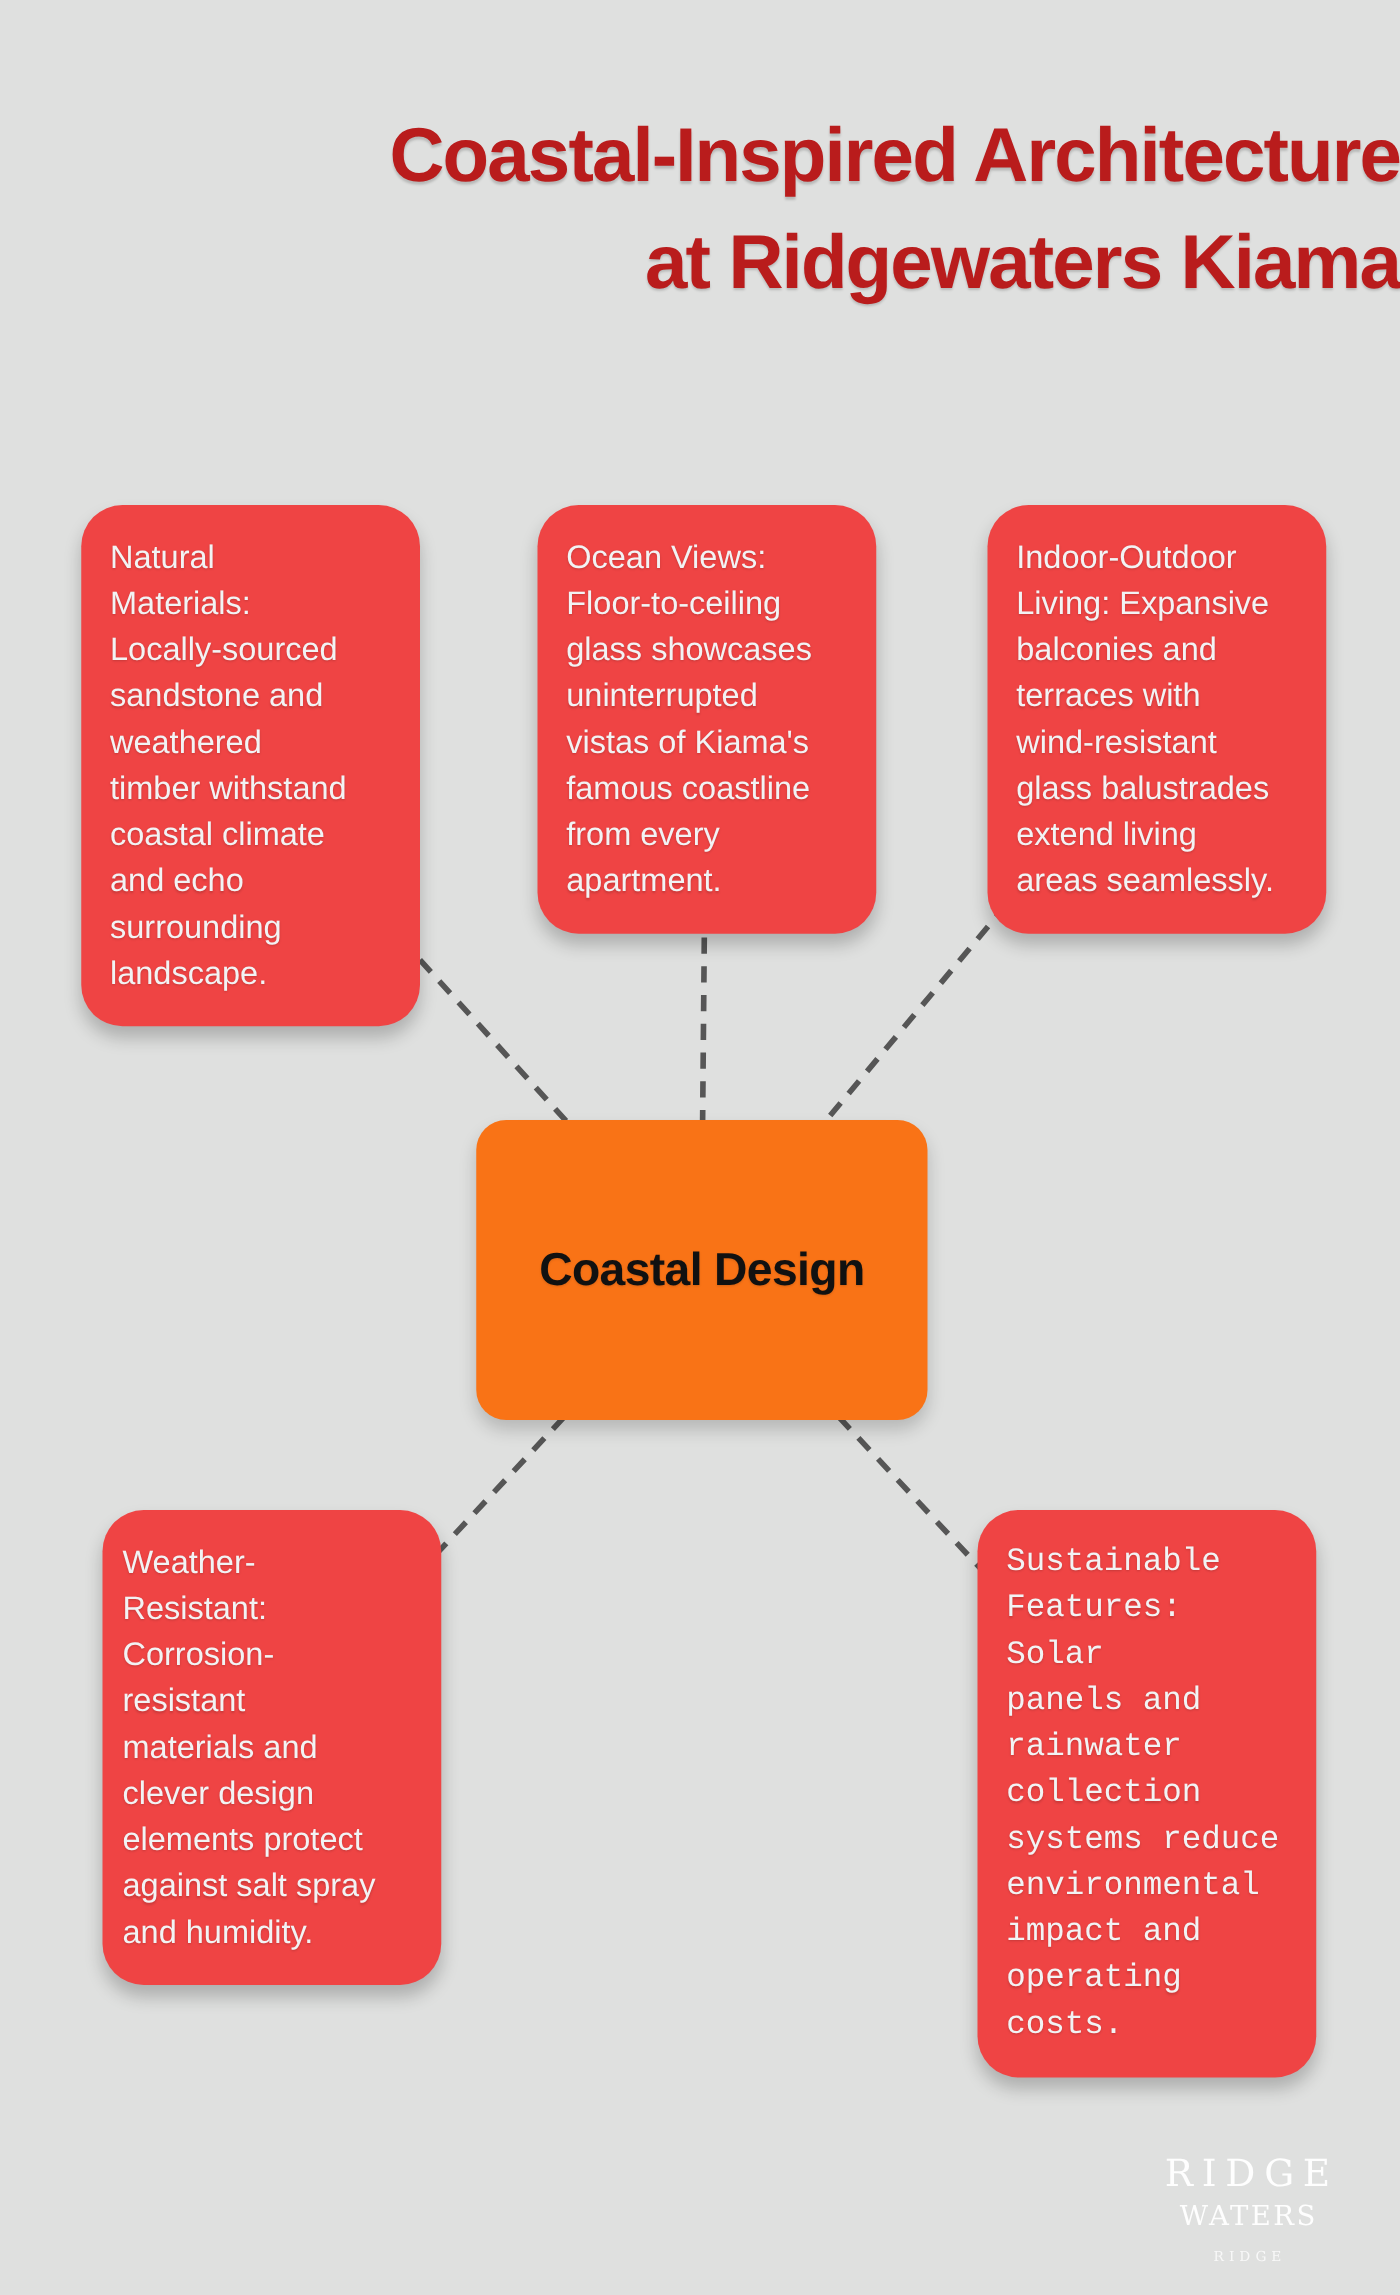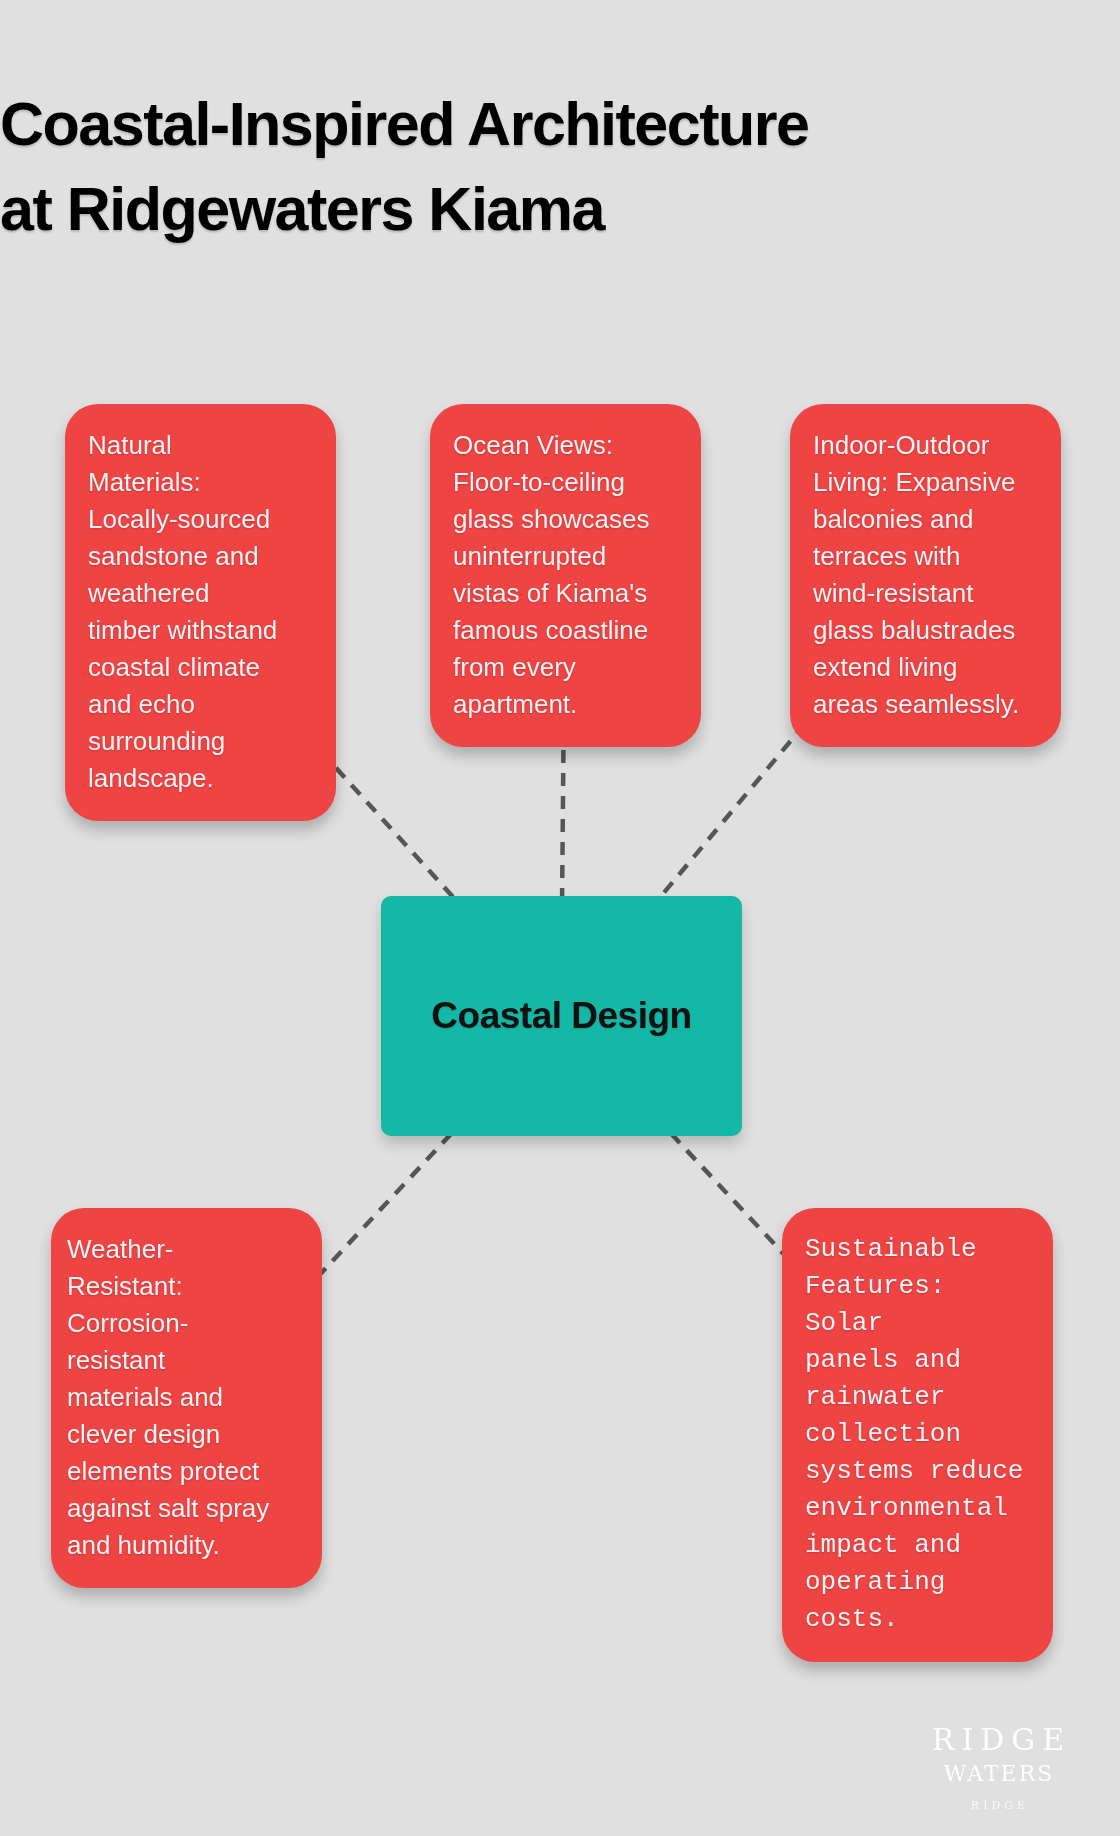--- a/index.html
+++ b/index.html
@@ -13,26 +13,26 @@
   }
   .canvas {
     position: absolute;
     left: 0; top: 0;
     width: 1120px; height: 1836px;
   }
   .page-title {
     position: absolute;
     left: 0; top: 82px;
     width: 1120px;
-    text-align: left;
+    text-align: right;
     font-size: 61px;
     line-height: 85px;
     font-weight: 700;
     letter-spacing: -1.5px;
-    color: #000000;
+    color: #b91c1c;
     white-space: pre-line;
     text-shadow: 0 2px 2px rgba(0,0,0,0.18);
     margin: 0;
   }
   .connectors {
     position: absolute;
     left: 0; top: 0;
     z-index: 1;
   }
   .node {
@@ -46,29 +46,29 @@
     color: #f2f3f4;
     font-size: 26px;
     line-height: 37px;
     white-space: pre-line;
     text-shadow: 0 1px 2px rgba(0,0,0,0.18);
     box-shadow: 0 9px 14px rgba(0,0,0,0.22);
   }
   .node1 { left: 65px;  top: 404px; }
   .node2 { left: 430px; top: 404px; }
   .node3 { left: 790px; top: 404px; }
-  .node4 { left: 51px;  top: 1208px; padding-left: 16px; }
+  .node4 { left: 82px;  top: 1208px; padding-left: 16px; }
   .node5 { left: 782px; top: 1208px; font-family: Liberation Mono, monospace; }
   .center-node {
     position: absolute;
     z-index: 3;
     left: 381px; top: 896px;
     width: 361px; height: 240px;
-    background: #14b8a6;
-    border-radius: 10px;
+    background: #f97316;
+    border-radius: 24px;
     box-shadow: 0 8px 14px rgba(0,0,0,0.18);
     display: flex;
     align-items: center;
     justify-content: center;
   }
   .center-node .label {
     font-size: 37px;
     font-weight: 700;
     color: #111111;
     letter-spacing: -0.5px;

